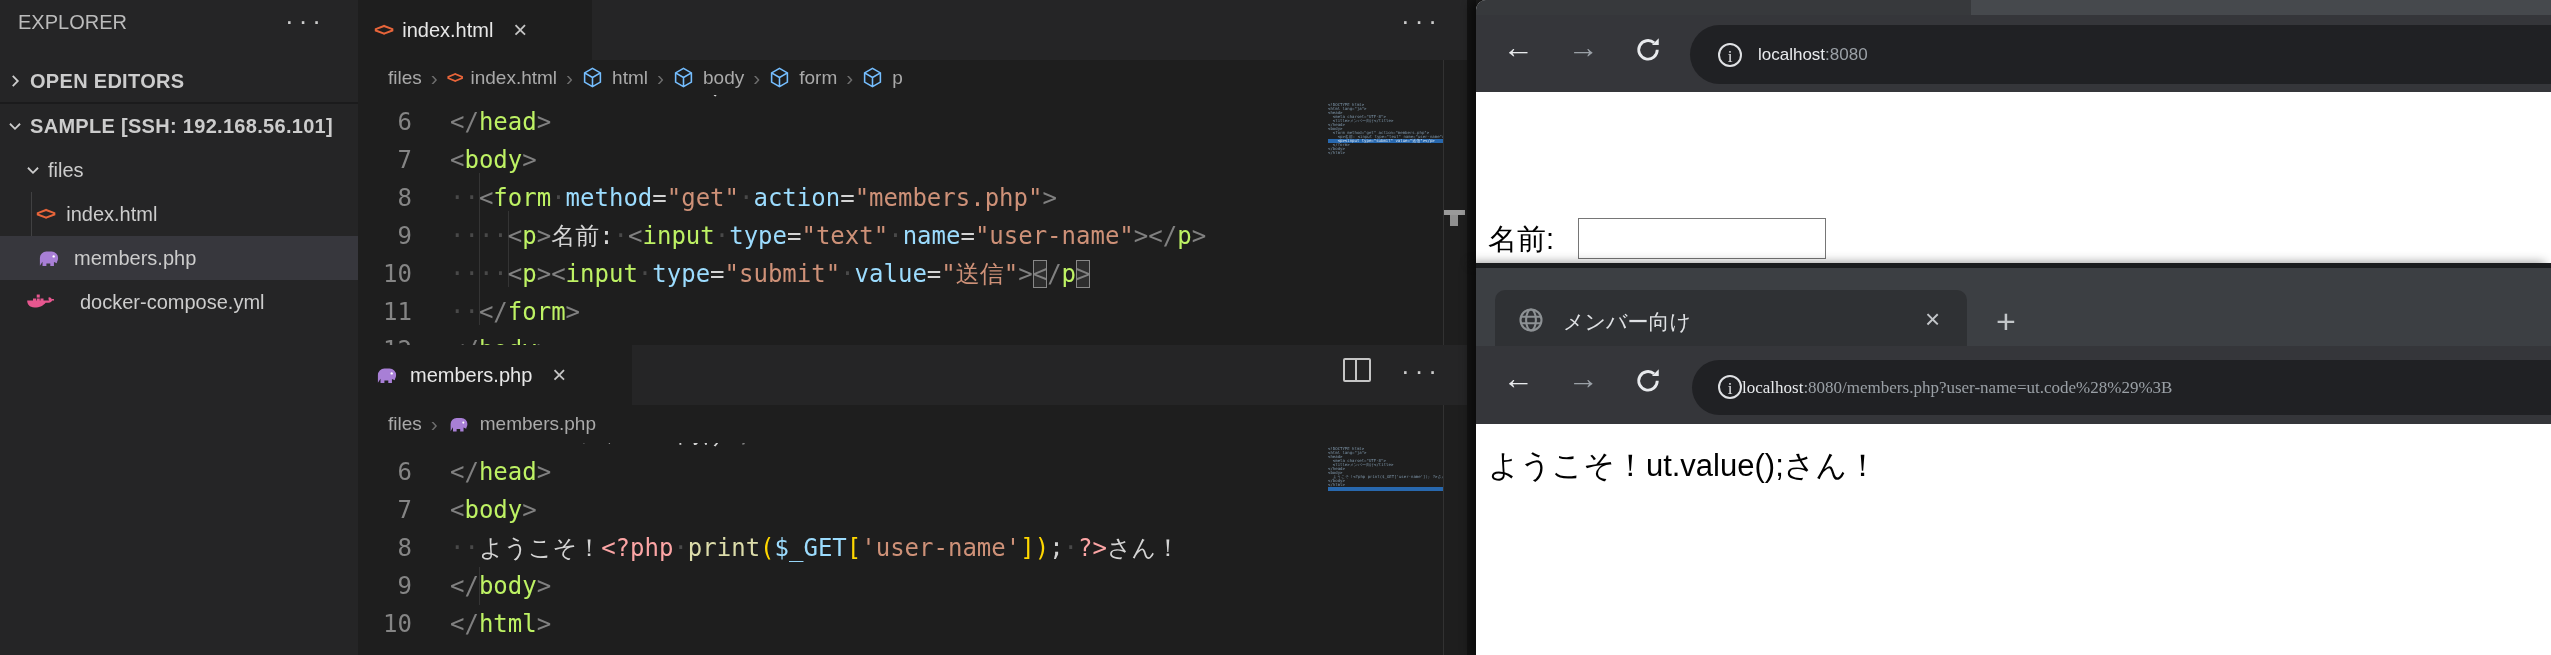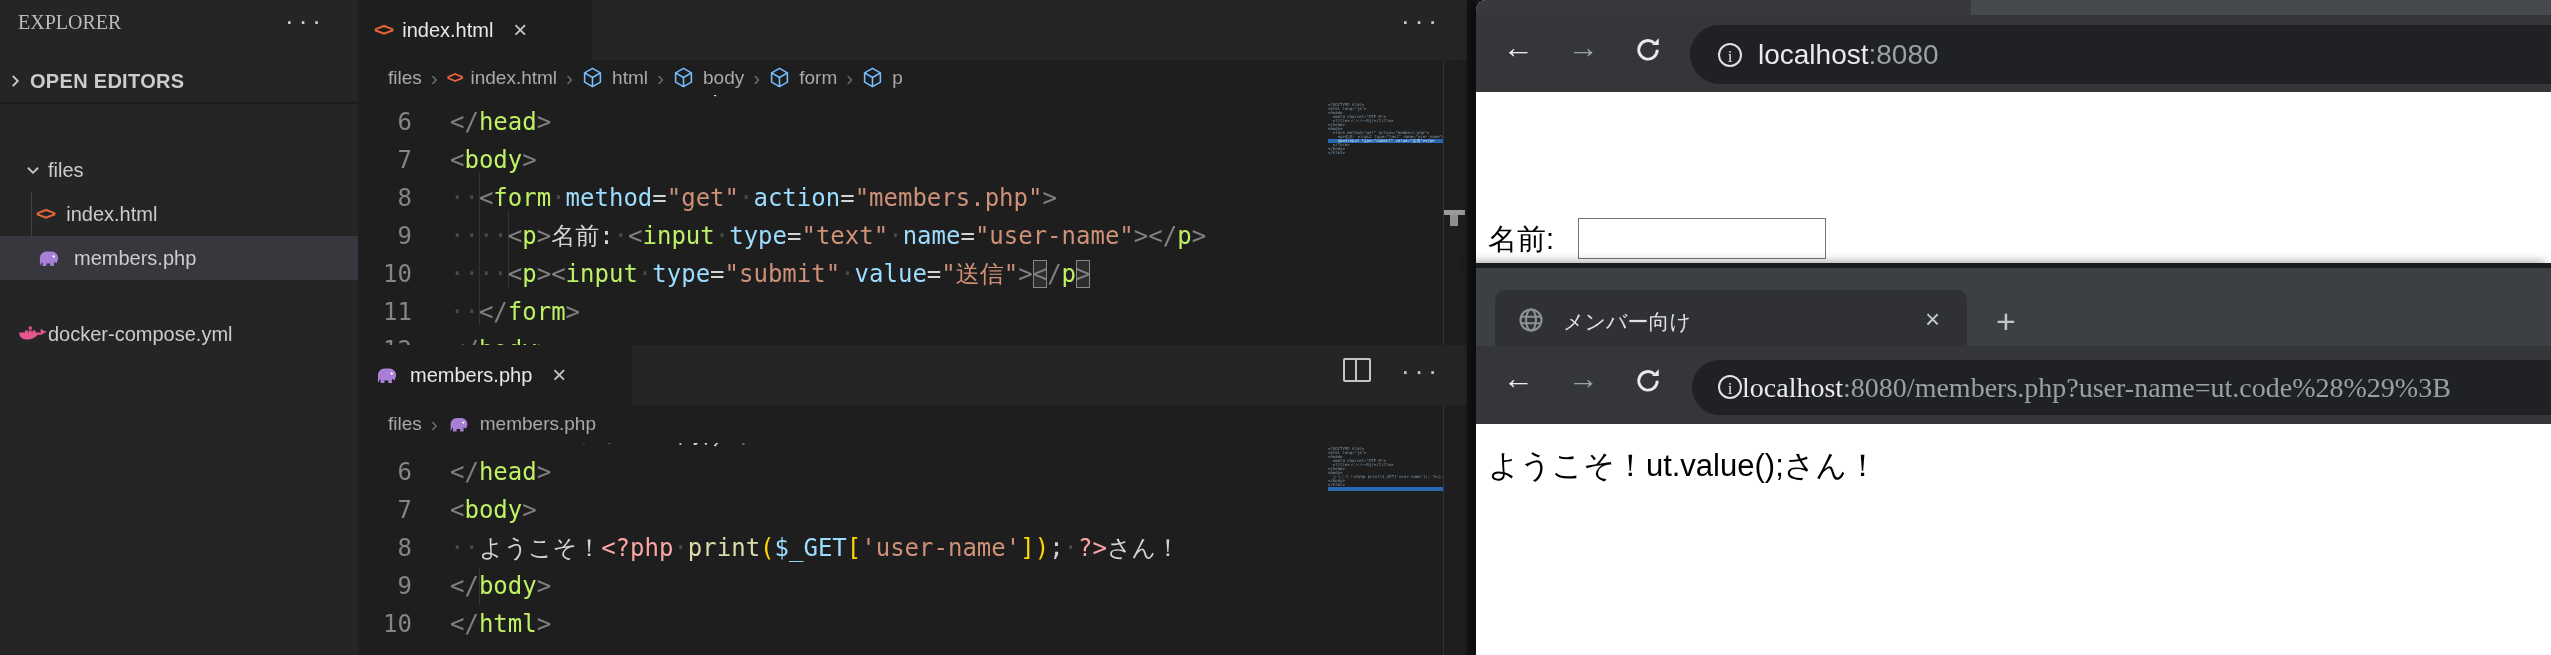--- a/index.html
+++ b/index.html
@@ -59,21 +59,21 @@
   .bwin{position:absolute;left:1476px;width:1075px;background:#ffffff;overflow:hidden;
         box-shadow:-6px 0 10px rgba(0,0,0,.45);}
   #b1{top:0;height:265px;border-top-left-radius:10px;}
   #b2{top:263px;height:392px;}
   .navglyph{position:absolute;font-size:31px;line-height:30px;color:#e8eaed;}
   .nav-disabled{color:#9aa0a6;}
   .pill{position:absolute;background:#202124;}
   .info-i{position:absolute;width:24px;height:24px;border:2.5px solid #dfe1e4;border-radius:50%;
           color:#dfe1e4;font-size:17px;line-height:24px;text-align:center;font-family:"Liberation Serif",serif;
           box-sizing:border-box;font-style:normal;}
-  .url{position:absolute;font-size:28px;white-space:nowrap;}
+  .url{position:absolute;font-size:17px;white-space:nowrap;}
   .url .host{color:#e8eaed;} .url .rest{color:#9aa0a6;}
 
   
   .b1strip{position:absolute;left:0;top:0;width:1075px;height:15px;background:#46494d;}
   .b1tab{position:absolute;left:0;top:0;width:495px;height:15px;background:#37393c;border-top-left-radius:10px;}
   .b1bar{position:absolute;left:0;top:15px;width:1075px;height:77px;background:#35363a;}
   .b1page{position:absolute;left:0;top:92px;width:1075px;height:173px;background:#fff;color:#000;}
   .name-label{position:absolute;left:12px;top:128px;font-size:29px;color:#000;}
   .name-input{position:absolute;left:102px;top:126px;width:248px;height:41px;border:1px solid #767676;
               background:#fff;font-size:24px;padding:0 6px;box-sizing:border-box;}
@@ -91,35 +91,43 @@
   .welcome{position:absolute;left:12px;top:182px;font-size:31px;color:#000;white-space:nowrap;}
 
   svg{display:block;}
 </style>
 </head>
 <body>
 
 <div id="root">
 
   <div id="sidebar" class="abs">
-    <div class="sb-row" style="top:0;height:44px;padding-left:18px;color:#bbbbbb;font-family:Liberation Serif, serif;">
+    <div class="sb-row" style="top:0;height:44px;padding-left:18px;color:#bbbbbb;">
       <span>EXPLORER</span>
     </div>
     <div class="more-dots" style="left:285px;top:8px;">···</div>
 
     <div class="sb-row sb-head" style="top:60px;height:42px;padding-left:6px;gap:6px;">
       <span class="chev">
         <svg width="18" height="18" viewBox="0 0 16 16">
             <polyline points="6,3.5 10.5,8 6,12.5" fill="none" stroke="#cccccc" stroke-width="1.6"></polyline>
           </svg>
       </span>
       <span>OPEN EDITORS</span>
     </div>
     <div class="sb-divider"></div>
 
+    <div class="sb-row sb-head" style="top:104px;padding-left:6px;gap:6px;">
+      <span class="chev">
+        <svg width="18" height="18" viewBox="0 0 16 16">
+            <polyline points="3.5,6 8,10.5 12.5,6" fill="none" stroke="#cccccc" stroke-width="1.6"></polyline>
+          </svg>
+      </span>
+      <span class="ftext">SAMPLE [SSH: 192.168.56.101]</span>
+    </div>
 
     <div class="sb-row" style="top:148px;padding-left:24px;gap:6px;">
       <span class="chev">
         <svg width="18" height="18" viewBox="0 0 16 16">
             <polyline points="3.5,6 8,10.5 12.5,6" fill="none" stroke="#cccccc" stroke-width="1.6"></polyline>
           </svg>
       </span>
       <span>files</span>
     </div>
 
@@ -133,21 +141,21 @@
     <div class="sb-row sb-sel" style="top:236px;padding-left:36px;gap:12px;">
       <span>
         <svg width="26" height="20" viewBox="0 0 20 14">
             <path fill="#a87fd6" d="M3 13 V7 a5 5 0 0 1 5-5 h4 a5 5 0 0 1 5 5 c0 2-1 2.6-1 4 l-2.2-1 v3.2 h-2.8 v-2 h-3 v2 H5 v-3.4 z"></path>
             <circle cx="13.6" cy="5.8" r="0.9" fill="#ffffff"></circle>
           </svg>
       </span>
       <span>members.php</span>
     </div>
 
-    <div class="sb-row" style="top:280px;padding-left:18px;gap:2px;margin-top:32px;">
+    <div class="sb-row" style="top:280px;padding-left:26px;gap:26px;">
       <span>
         <svg width="28" height="20" viewBox="0 0 24 16">
             <g fill="#e7578f">
               <rect x="6" y="5" width="2.6" height="2.6"></rect>
               <rect x="9.2" y="5" width="2.6" height="2.6"></rect>
               <rect x="9.2" y="1.6" width="2.6" height="2.6"></rect>
               <rect x="12.4" y="5" width="2.6" height="2.6"></rect>
               <path d="M1 8.6 h18.6 c1.4 0 2.4-.7 2.9-1.8 .9.2 1.9 0 2.3-.5 -.7-.8-1.9-1-2.8-.7 -.4-1.1-1.5-1.8-2.6-1.5 -.3 1-.1 2 .6 2.7 H1 c0 2.8 1.8 6 6.4 6 4.3 0 7.8-2 9.4-4.2"></path>
             </g>
           </svg>

